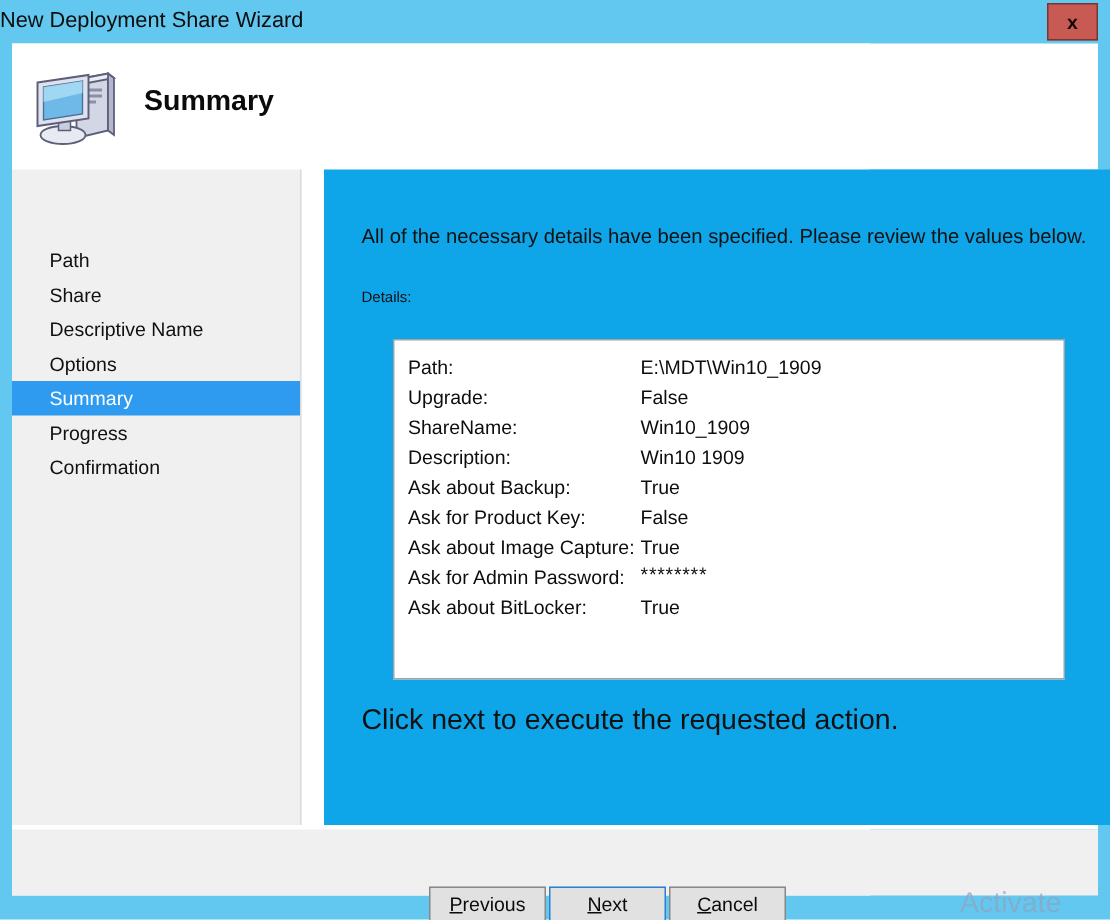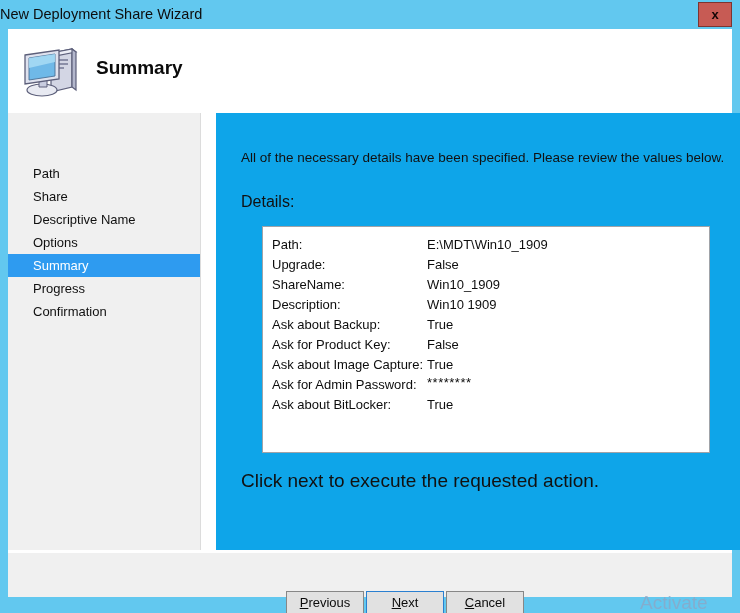--- a/index.html
+++ b/index.html
@@ -144,21 +144,21 @@
     left: 25px;
     top: 37px;
     font-size: 13.5px;
     color: #111111;
     white-space: nowrap;
   }
   .details-label {
     position: absolute;
     left: 25px;
     top: 80px;
-    font-size: 16px;
+    font-size: 10px;
     color: #111111;
   }
   .details-box {
     position: absolute;
     left: 46px;
     top: 113px;
     width: 448px;
     height: 227px;
     background: #ffffff;
     border: 1px solid #a0a3a8;

